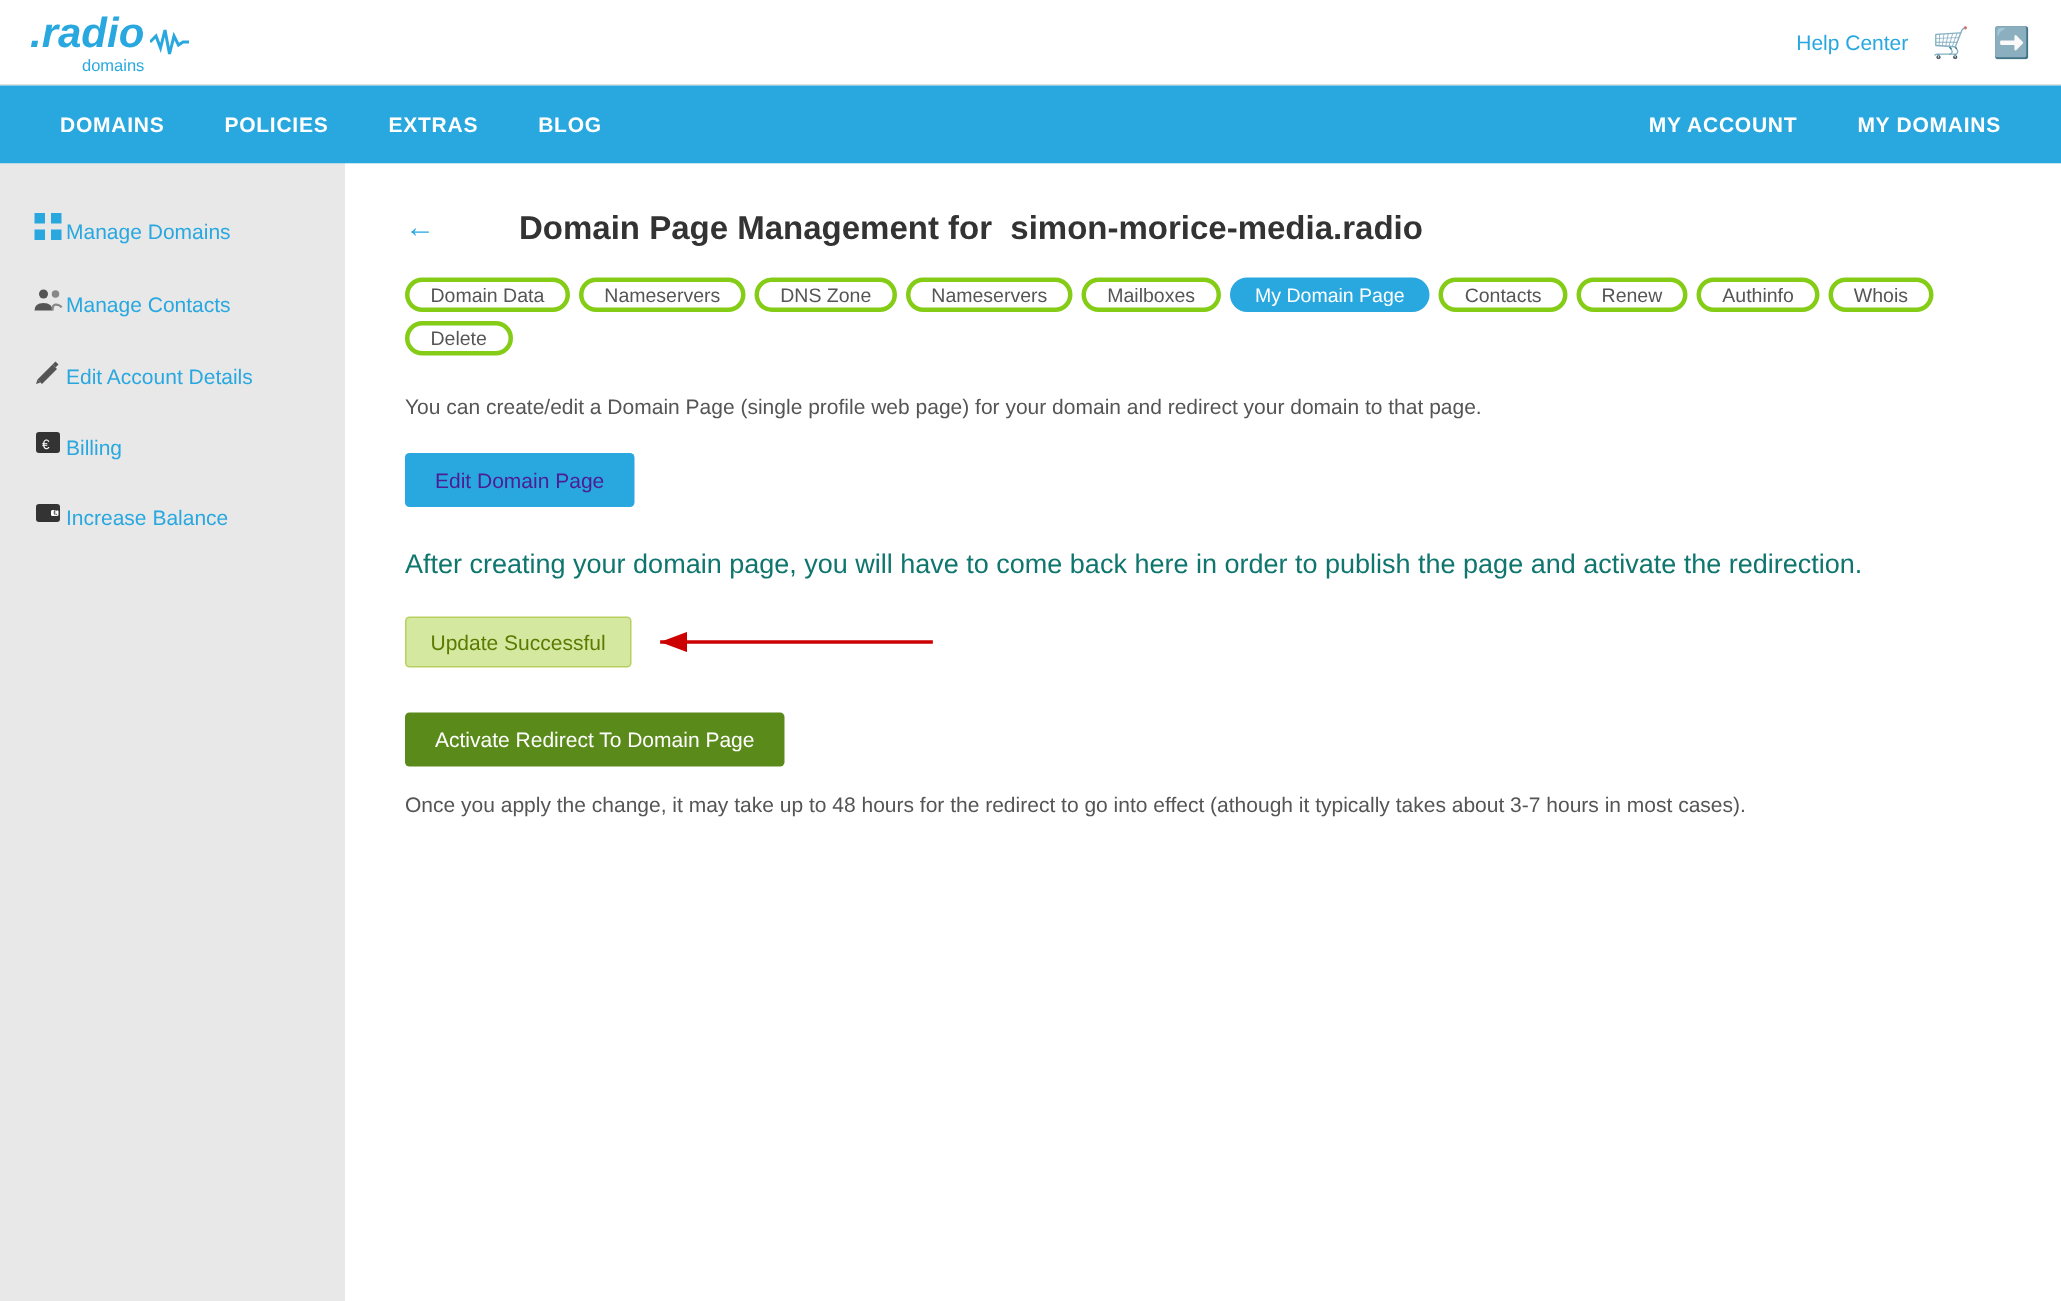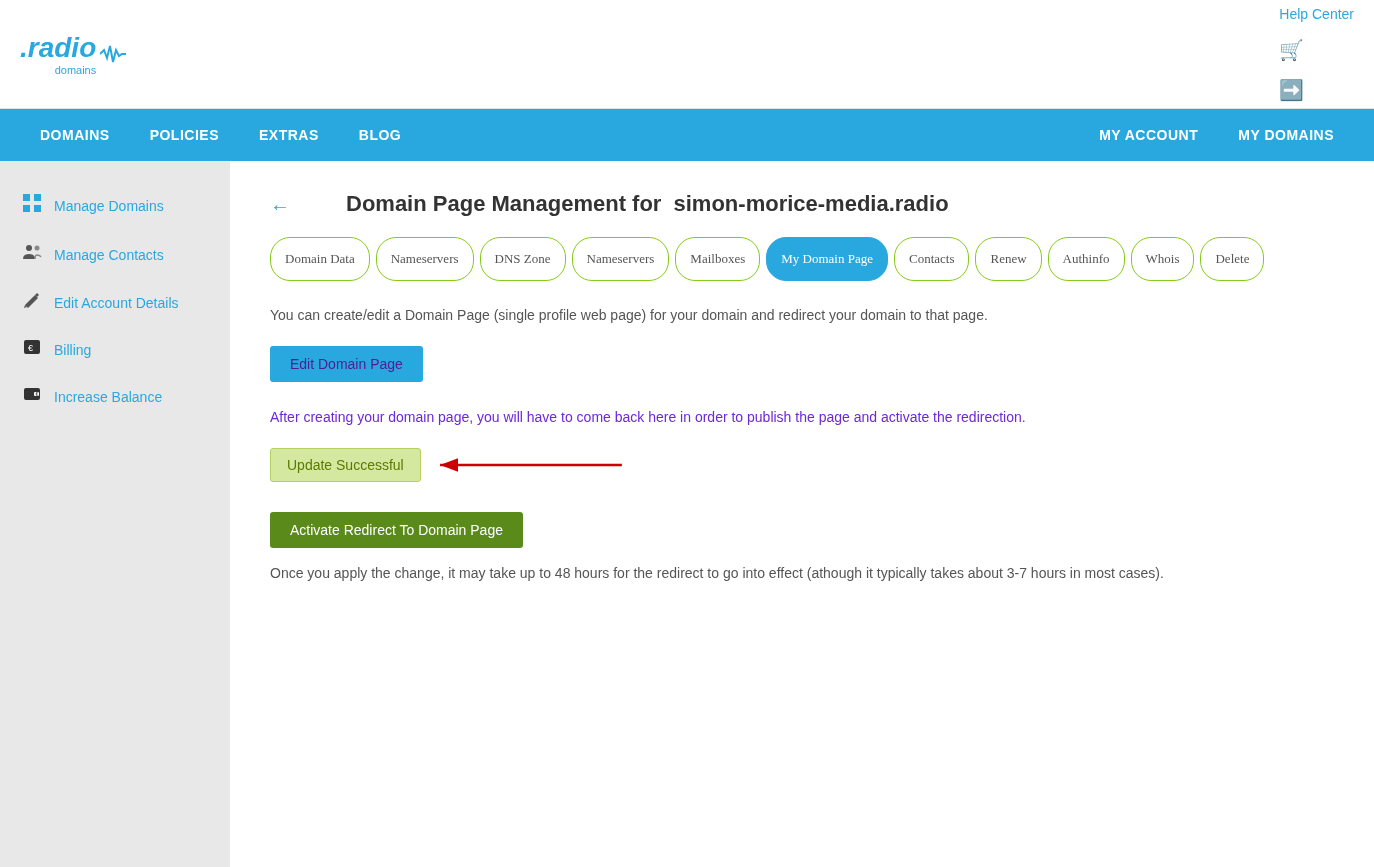--- a/index.html
+++ b/index.html
@@ -10,21 +10,21 @@
       background: #fff;
       display: flex;
       align-items: center;
       justify-content: space-between;
       padding: 6px 20px;
       border-bottom: 1px solid #e0e0e0;
     }
     .logo { display: flex; align-items: center; }
     .logo-text { color: #29a8e0; font-size: 28px; font-weight: bold; font-style: italic; }
     .logo-sub { color: #29a8e0; font-size: 11px; display: block; text-align: right; }
-    .top-right { display: flex; gap: 16px; flex-direction: column; }
+    .top-right { display: flex; align-items: center; gap: 16px; }
     .help-center { color: #29a8e0; font-size: 14px; text-decoration: none; }
     .top-icon { font-size: 20px; color: #29a8e0; cursor: pointer; }
 
     
     .nav-bar {
       background: #29a8e0;
       display: flex;
       align-items: center;
       justify-content: space-between;
       padding: 0 20px;
@@ -46,21 +46,20 @@
     
     .sidebar {
       width: 230px;
       background: #e8e8e8;
       padding: 20px 0;
       flex-shrink: 0;
     }
     .sidebar-item {
       display: flex;
       align-items: center;
-      gap: 10px;
       padding: 12px 20px;
       cursor: pointer;
       color: #29a8e0;
       font-size: 14px;
     }
     .sidebar-icon { font-size: 18px; width: 24px; text-align: center; }
 
     
     .content {
       flex: 1;
@@ -89,28 +88,27 @@
     .page-title span { font-weight: bold; }
 
     
     .tab-pills {
       display: flex;
       flex-wrap: wrap;
       gap: 6px;
       margin-bottom: 24px;
     }
     .pill {
-      padding: 13px 14px;
-      border: 1px solid #84cc16;
+      padding: 1px 14px;
+      border: 3px solid #84cc16;
       border-radius: 20px;
       font-size: 13px;
       cursor: pointer;
       background: #fff;
       color: #555;
-      font-family: Liberation Serif, serif;
     }
     .pill.active {
       background: #29a8e0;
       color: #fff;
       border-color: #29a8e0;
     }
 
     
     .desc-text {
       color: #555;
@@ -161,22 +159,22 @@
     }
     .red-arrow {
       display: flex;
       align-items: center;
     }
     .red-arrow svg { width: 200px; height: 30px; }
 
     .section-gap { margin-bottom: 24px; }
 
     .after-text {
-      color: #6d28d9;
-      font-size: 14px;
+      color: #0f766e;
+      font-size: 18px;
       margin-bottom: 20px;
       line-height: 1.6;
     }
 
     .note-text {
       color: #555;
       font-size: 14px;
       line-height: 1.6;
       margin-top: 14px;
     }

